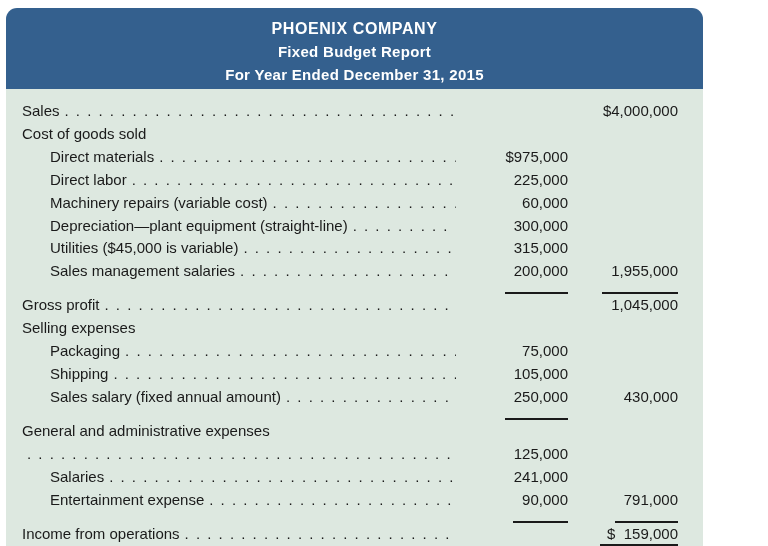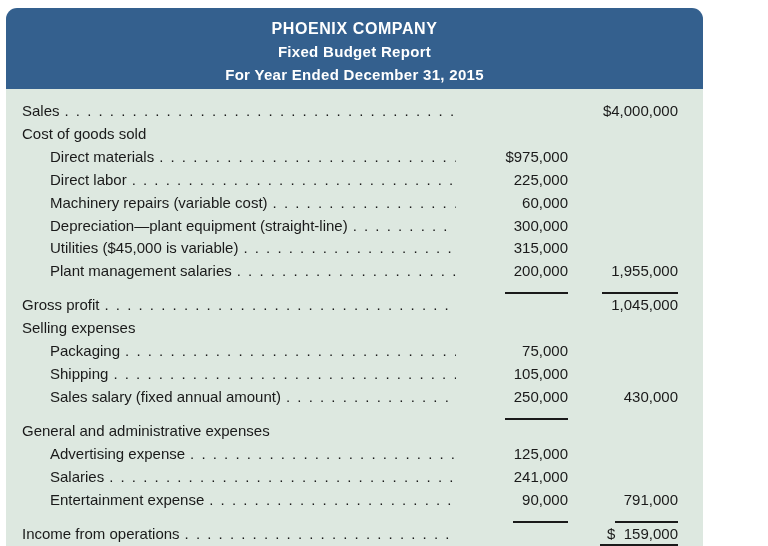--- a/index.html
+++ b/index.html
@@ -117,21 +117,21 @@
     <div class="label-cell">
       <span class="label indent-1">Utilities ($45,000 is variable)</span>
       <span class="dots" aria-hidden="true">. . . . . . . . . . . . . . . . . . . . . . . . . . . . . . . . . . . . . . . . . . . . . . . . . . . . . . . . . . . . . . . . . . . . . . </span>
     </div>
     <div class="col col1"><span class="amt">315,000</span></div>
     <div class="col col2"><span class="amt"></span></div>
   </div>
 
   <div class="row">
     <div class="label-cell">
-      <span class="label indent-1">Plant management salaries</span>
+      <span class="label indent-1">Sales management salaries</span>
       <span class="dots" aria-hidden="true">. . . . . . . . . . . . . . . . . . . . . . . . . . . . . . . . . . . . . . . . . . . . . . . . . . . . . . . . . . . . . . . . . . . . . . </span>
     </div>
     <div class="col col1"><span class="amt u-single">200,000</span></div>
     <div class="col col2"><span class="amt u-single">1,955,000</span></div>
   </div>
 
   <div class="row">
     <div class="label-cell">
       <span class="label">Gross profit</span>
       <span class="dots" aria-hidden="true">. . . . . . . . . . . . . . . . . . . . . . . . . . . . . . . . . . . . . . . . . . . . . . . . . . . . . . . . . . . . . . . . . . . . . . </span>
@@ -180,21 +180,20 @@
     <div class="label-cell">
       <span class="label">General and administrative expenses</span>
       <span class="dots" aria-hidden="true"></span>
     </div>
     <div class="col col1"><span class="amt"></span></div>
     <div class="col col2"><span class="amt"></span></div>
   </div>
 
   <div class="row">
     <div class="label-cell">
-      <span class="label indent-1">Advertising expense</span>
       <span class="dots" aria-hidden="true">. . . . . . . . . . . . . . . . . . . . . . . . . . . . . . . . . . . . . . . . . . . . . . . . . . . . . . . . . . . . . . . . . . . . . . </span>
     </div>
     <div class="col col1"><span class="amt">125,000</span></div>
     <div class="col col2"><span class="amt"></span></div>
   </div>
 
   <div class="row">
     <div class="label-cell">
       <span class="label indent-1">Salaries</span>
       <span class="dots" aria-hidden="true">. . . . . . . . . . . . . . . . . . . . . . . . . . . . . . . . . . . . . . . . . . . . . . . . . . . . . . . . . . . . . . . . . . . . . . </span>

